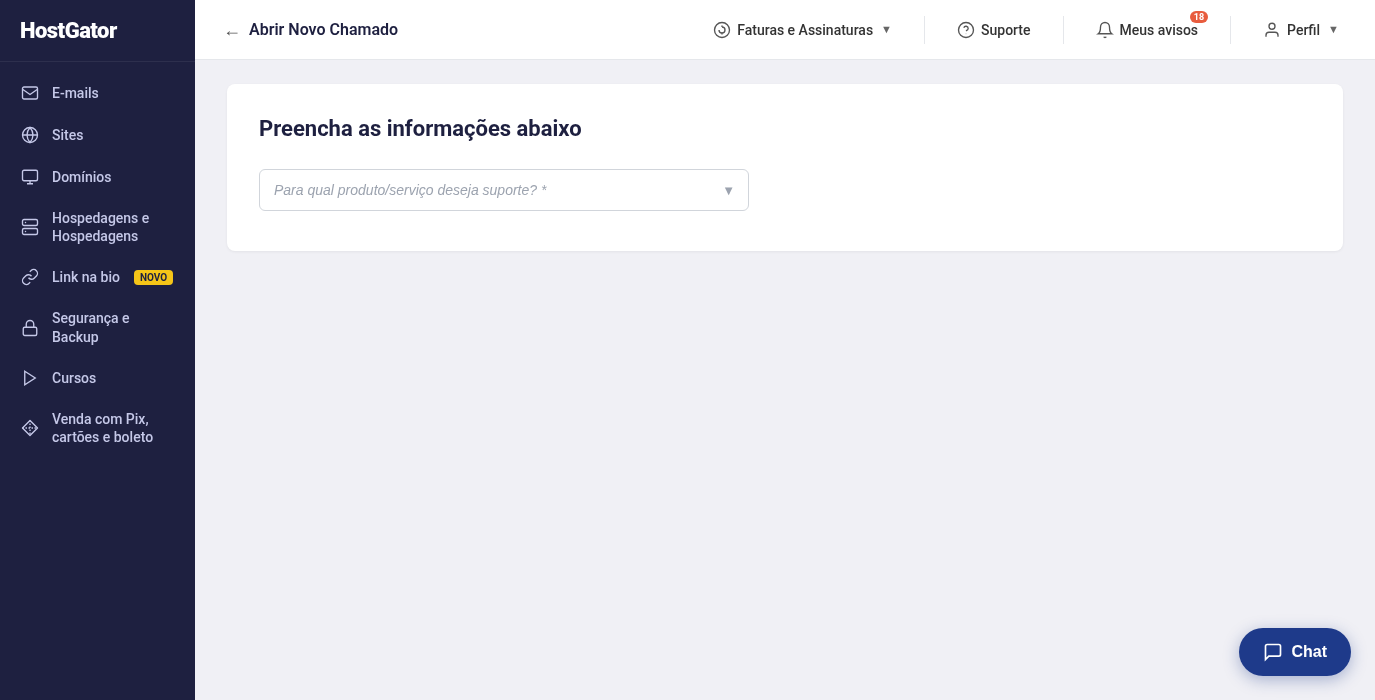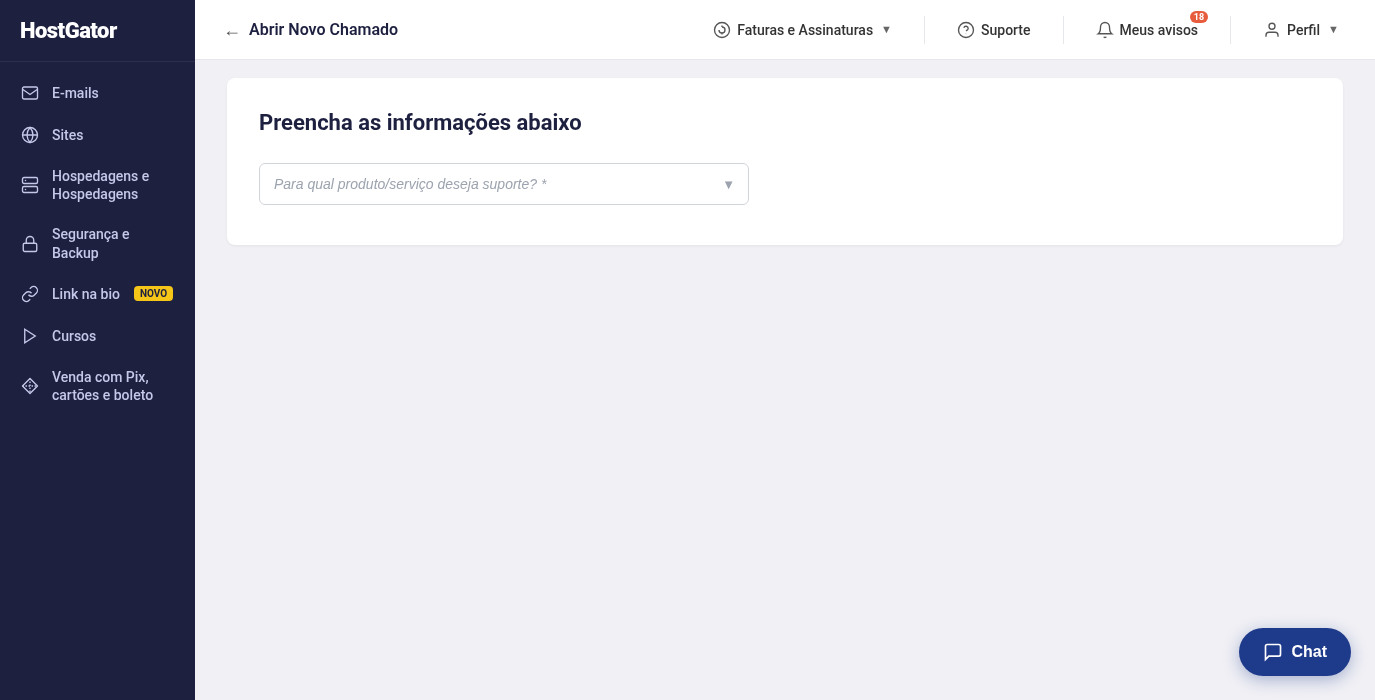--- a/index.html
+++ b/index.html
@@ -110,21 +110,21 @@
       padding: 1px 4px;
       min-width: 16px;
       text-align: center;
     }
     .chevron { font-size: 11px; color: #666; margin-left: 2px; }
 
     
     .content {
       flex: 1;
       overflow-y: auto;
-      padding: 18px 32px;
+      padding: 24px 32px;
       background: #f0f0f5;
     }
     .form-card {
       background: #fff;
       border-radius: 8px;
       padding: 32px 32px 40px 32px;
       box-shadow: 0 1px 3px rgba(0,0,0,0.06);
     }
     .form-card-title {
       font-size: 22px;
@@ -198,52 +198,61 @@
   <div class="sidebar-item">
     <span class="icon">
       <svg viewBox="0 0 24 24">
           <circle cx="12" cy="12" r="10"></circle>
           <path d="M2 12h20M12 2a15.3 15.3 0 0 1 4 10 15.3 15.3 0 0 1-4 10 15.3 15.3 0 0 1-4-10 15.3 15.3 0 0 1 4-10z"></path>
         </svg>
     </span>
     <span class="sidebar-item-label">Sites</span>
   </div>
 
+  <div class="sidebar-item">
+    <span class="icon">
+      <svg viewBox="0 0 24 24">
+          <rect x="2" y="3" width="20" height="14" rx="2"></rect>
+          <path d="M8 21h8M12 17v4"></path>
+        </svg>
+    </span>
+    <span class="sidebar-item-label">Domínios</span>
+  </div>
 
   <div class="sidebar-item">
     <span class="icon">
       <svg viewBox="0 0 24 24">
           <rect x="2" y="2" width="20" height="8" rx="2"></rect>
           <rect x="2" y="14" width="20" height="8" rx="2"></rect>
           <circle cx="6" cy="6" r="1" fill="#c5c8e8" stroke="none"></circle>
           <circle cx="6" cy="18" r="1" fill="#c5c8e8" stroke="none"></circle>
         </svg>
     </span>
     <span class="sidebar-item-label">Hospedagens e Hospedagens</span>
   </div>
 
   <div class="sidebar-item">
     <span class="icon">
       <svg viewBox="0 0 24 24">
+          <path d="M10 13a5 5 0 0 0 7.54.54l3-3a5 5 0 0 0-7.07-7.07l-1.72 1.71"></path>
+          <path d="M14 11a5 5 0 0 0-7.54-.54l-3 3a5 5 0 0 0 7.07 7.07l1.71-1.71"></path>
+        </svg>
+    </span>
+    <span class="sidebar-item-label">Link na bio</span>
+    <span class="novo-badge">NOVO</span>
+  </div>
+
+  <div class="sidebar-item">
+    <span class="icon">
+      <svg viewBox="0 0 24 24">
           <rect x="3" y="11" width="18" height="11" rx="2"></rect>
           <path d="M7 11V7a5 5 0 0 1 10 0v4"></path>
         </svg>
     </span>
     <span class="sidebar-item-label">Segurança e Backup</span>
-  </div>
-
-  <div class="sidebar-item">
-    <span class="icon">
-      <svg viewBox="0 0 24 24">
-          <path d="M10 13a5 5 0 0 0 7.54.54l3-3a5 5 0 0 0-7.07-7.07l-1.72 1.71"></path>
-          <path d="M14 11a5 5 0 0 0-7.54-.54l-3 3a5 5 0 0 0 7.07 7.07l1.71-1.71"></path>
-        </svg>
-    </span>
-    <span class="sidebar-item-label">Link na bio</span>
-    <span class="novo-badge">NOVO</span>
   </div>
 
 
   <div class="sidebar-item">
     <span class="icon">
       <svg viewBox="0 0 24 24">
           <polygon points="5 3 19 12 5 21 5 3"></polygon>
         </svg>
     </span>
     <span class="sidebar-item-label">Cursos</span>

